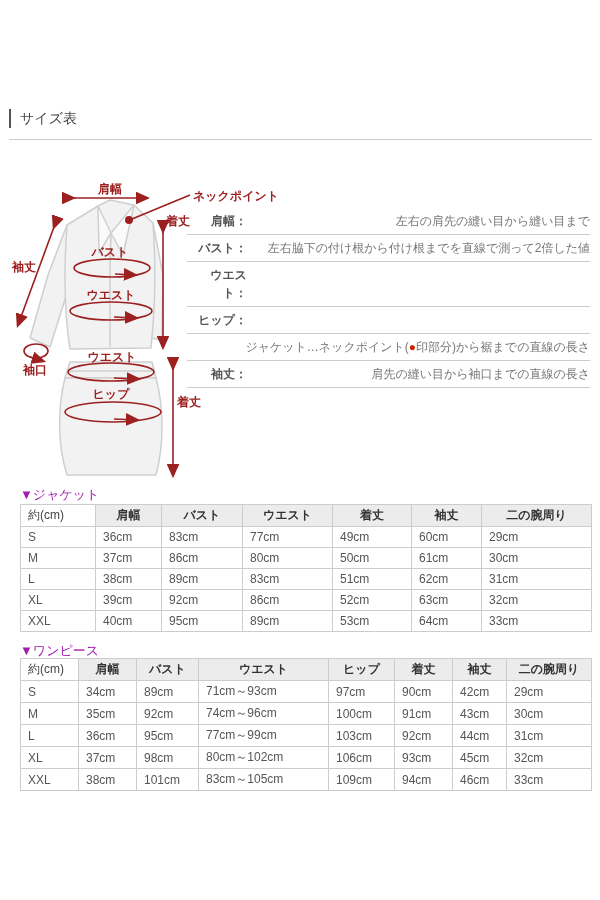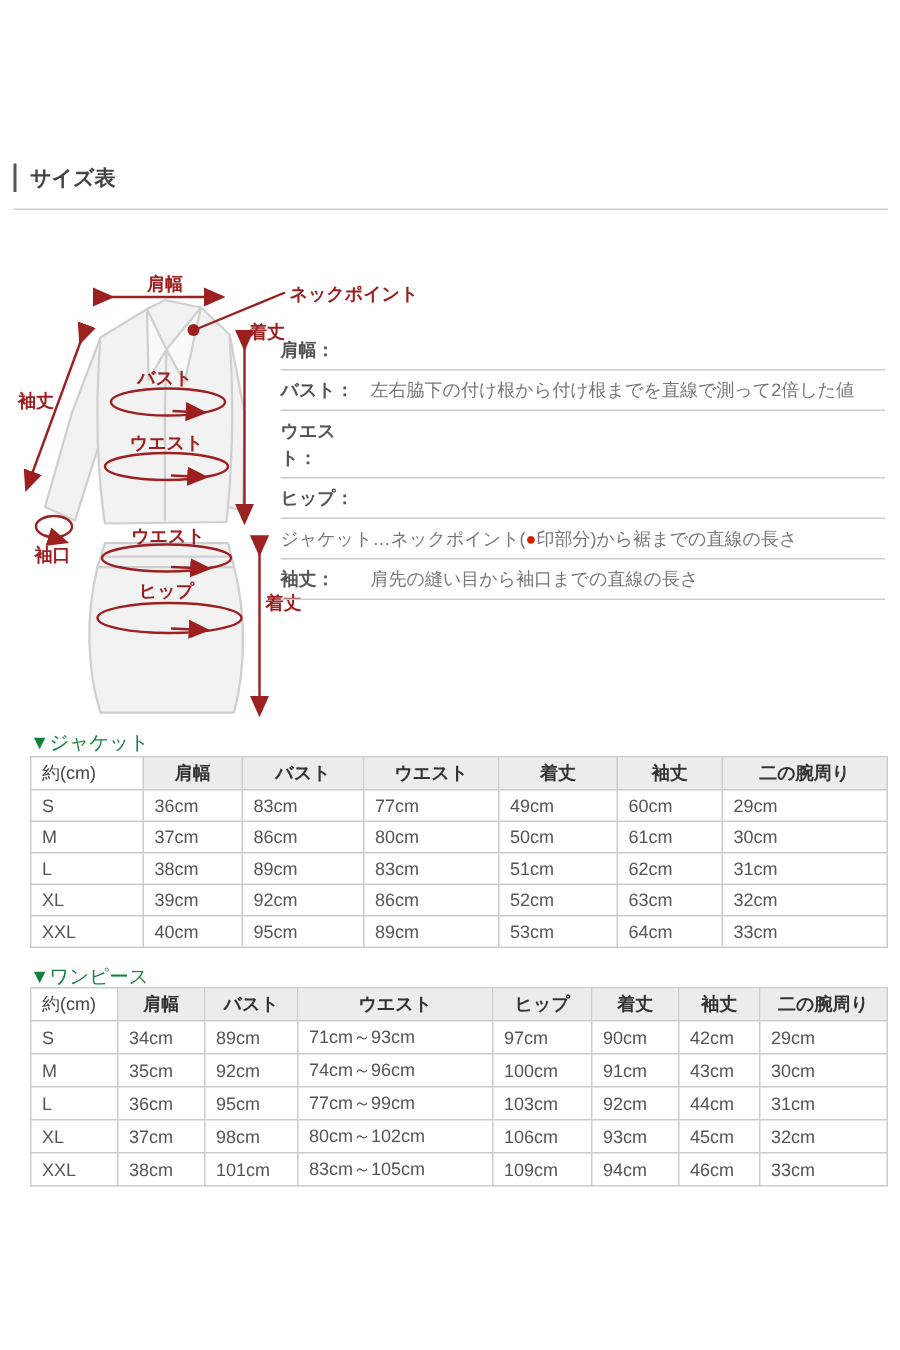--- a/index.html
+++ b/index.html
@@ -4,38 +4,38 @@
 <style>
   * { margin:0; padding:0; box-sizing:border-box; }
   html,body { background:#ffffff; }
   body {
     width:600px; height:900px; position:relative; overflow:hidden;
     font-family:"Liberation Sans","DejaVu Sans",sans-serif;
     -webkit-font-smoothing:antialiased;
   }
   .page-title {
     position:absolute; left:9px; top:109px;
-    font-size:14px; font-weight:bold; color:#444;
+    font-size:14px; font-weight:normal; color:#444;
     border-left:2px solid #555; padding-left:9px; line-height:19px;
   }
   .title-rule {
     position:absolute; left:9px; top:139px; width:583px; height:0;
     border:none; border-top:1px solid #ccc;
   }
   .measure-guide { position:absolute; left:0; top:175px; width:600px; height:310px; }
   .diagram-svg { position:absolute; left:10px; top:0; }
-  .definitions { position:absolute; left:187px; top:45px; width:403px; }
+  .definitions { position:absolute; left:187px; top:33px; width:403px;text-align:right; }
   .def-row {
     display:flex; border-bottom:1px solid #ccc;
     padding:4px 0 4px 0; font-size:12px; line-height:18px;
   }
   .def-term { flex:none; width:60px; color:#555; font-weight:bold; }
   .def-desc { flex:1; color:#777; }
   .red-dot { color:#cc2200; }
-  .section-label { position:absolute; left:20px; font-size:13px; color:#15803d; }
+  .section-label { position:absolute; left:20px; font-size:13px; color:#a21caf; }
   .section-label.jacket { top:486px; }
   .section-label.onepiece { top:642px; }
   table.size-table {
     position:absolute; left:20px; width:571px;
     border-collapse:collapse; table-layout:fixed;
     font-size:12px;
   }
   table.size-table.jacket { top:504px; }
   table.size-table.onepiece { top:658px; }
   table.size-table th, table.size-table td {
@@ -124,20 +124,21 @@
       <text x="25" y="199" text-anchor="middle">袖口</text>
       <text x="102" y="186" text-anchor="middle">ウエスト</text>
       <text x="101" y="223" text-anchor="middle">ヒップ</text>
       <text x="167" y="231">着丈</text>
     </g>
   </svg>
 
   <div class="definitions">
     <div class="def-row">
       <div class="def-term">肩幅：</div>
+      <div class="def-desc">左右の肩先の縫い目から縫い目まで</div>
     </div>
     <div class="def-row">
       <div class="def-term">バスト：</div>
       <div class="def-desc">左右脇下の付け根から付け根までを直線で測って2倍した値</div>
     </div>
     <div class="def-row">
       <div class="def-term">ウエスト：</div>
     </div>
     <div class="def-row">
       <div class="def-term">ヒップ：</div>

